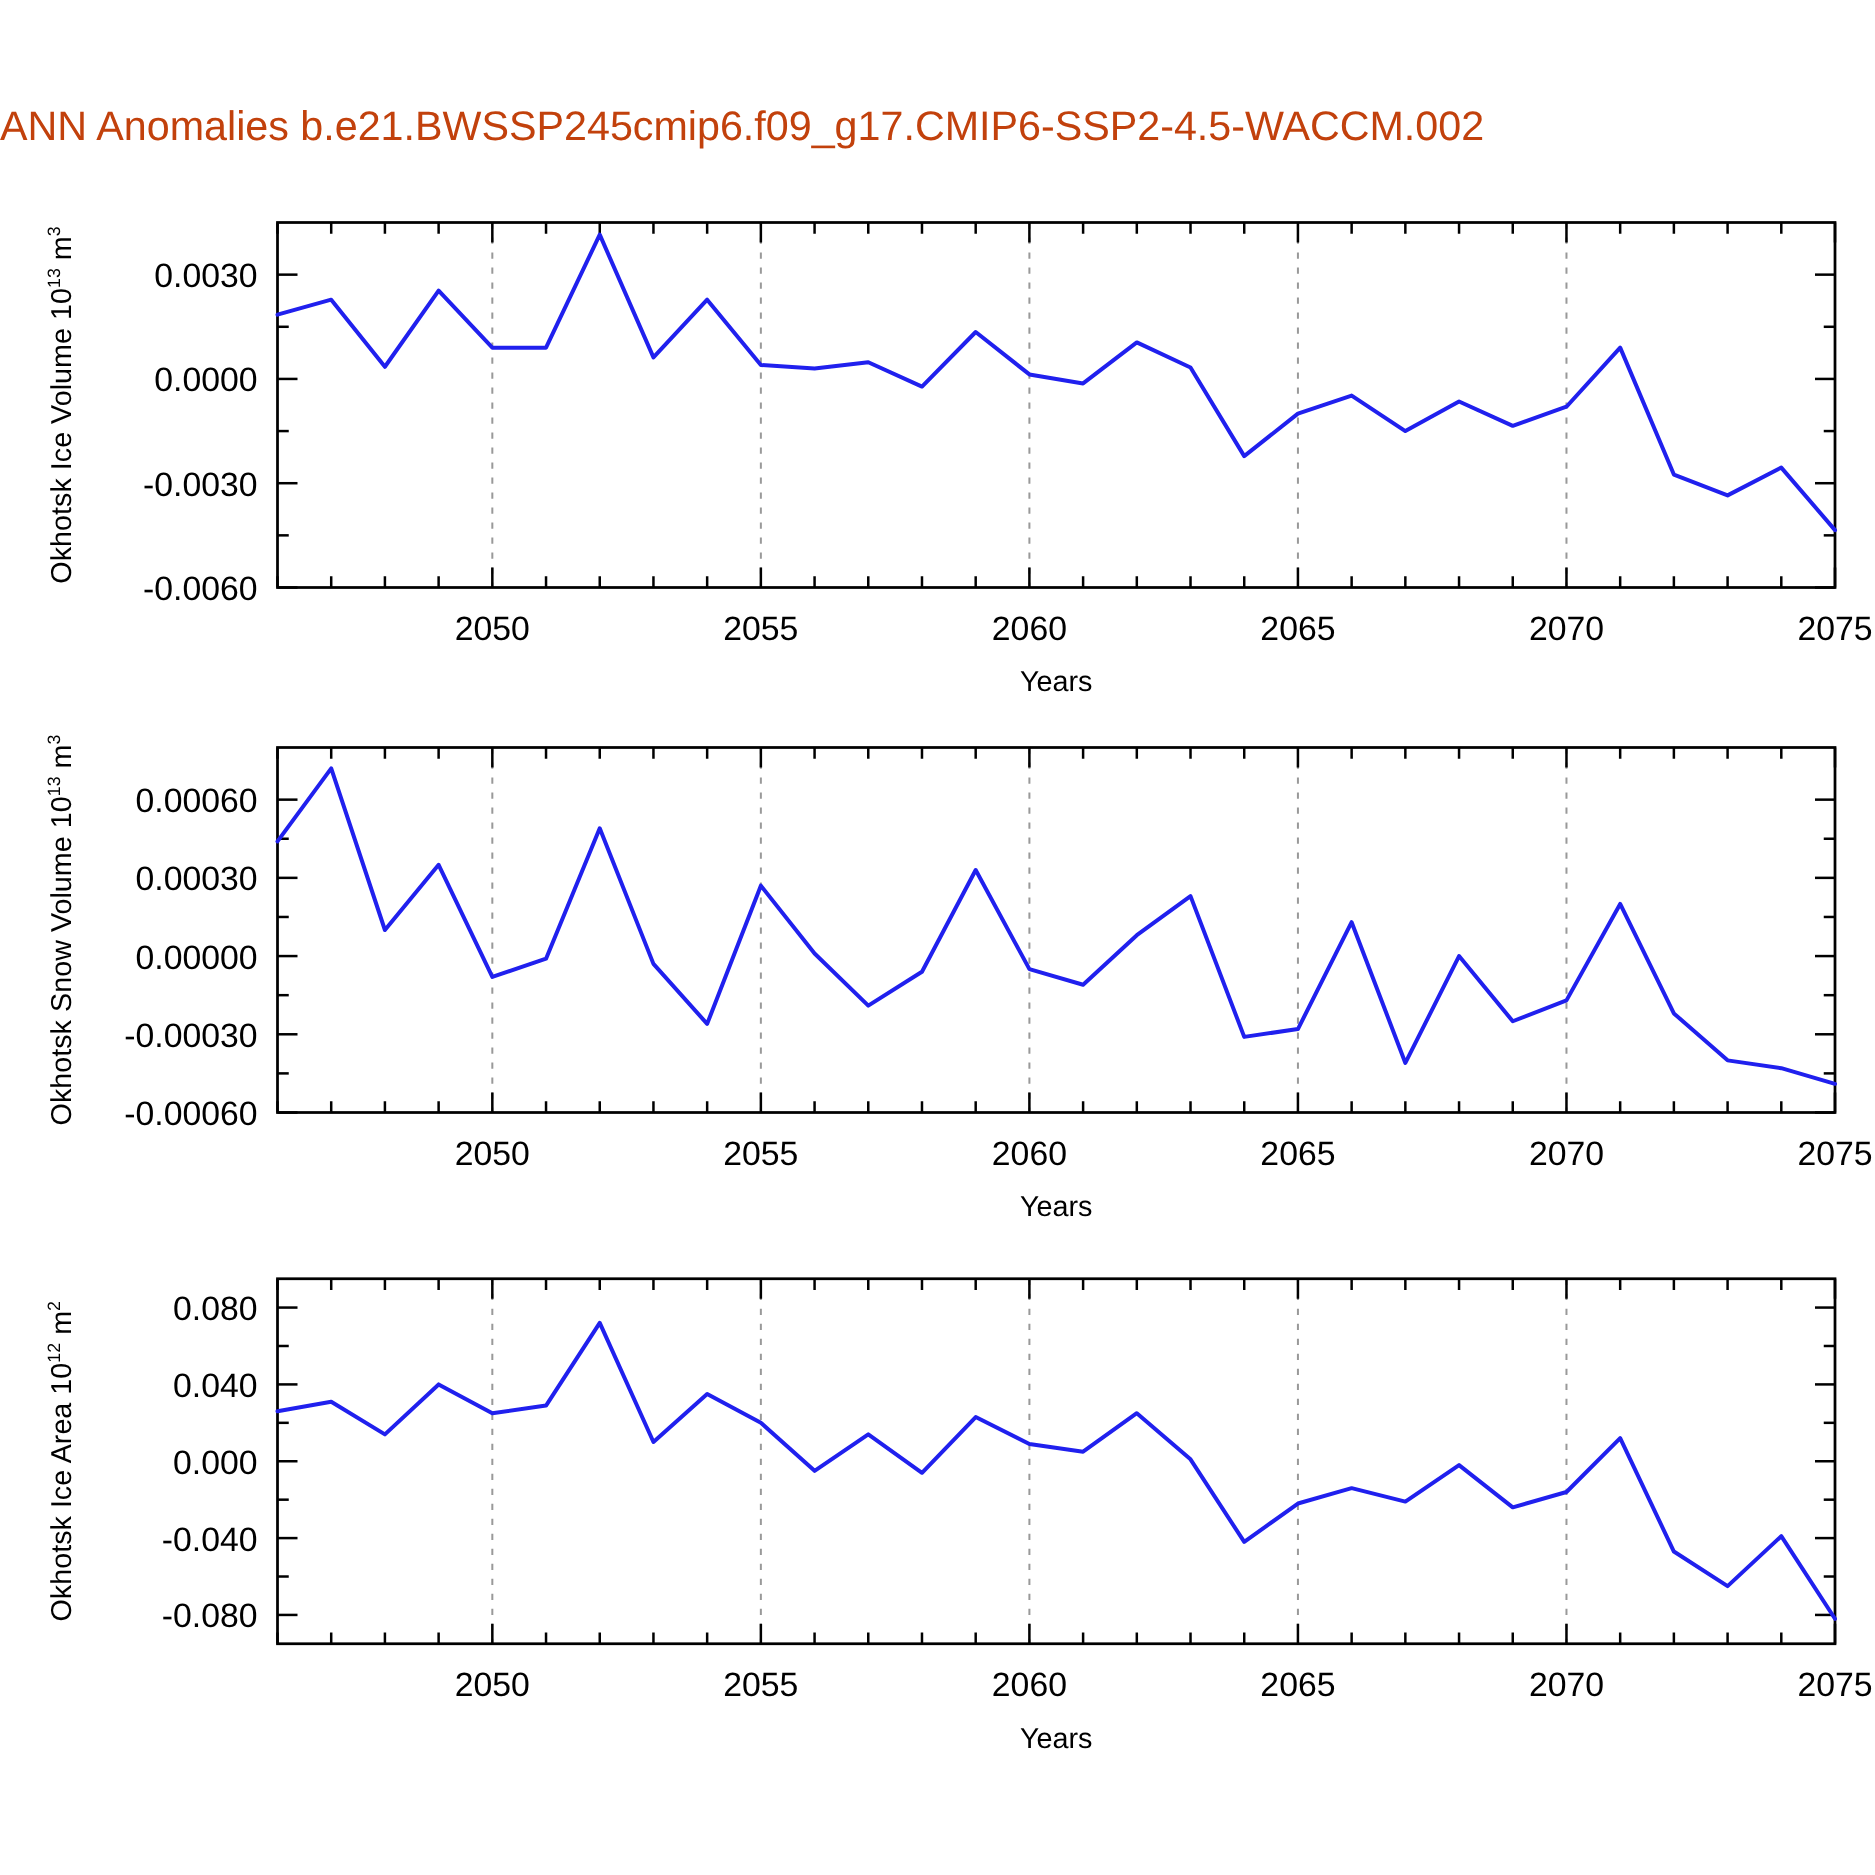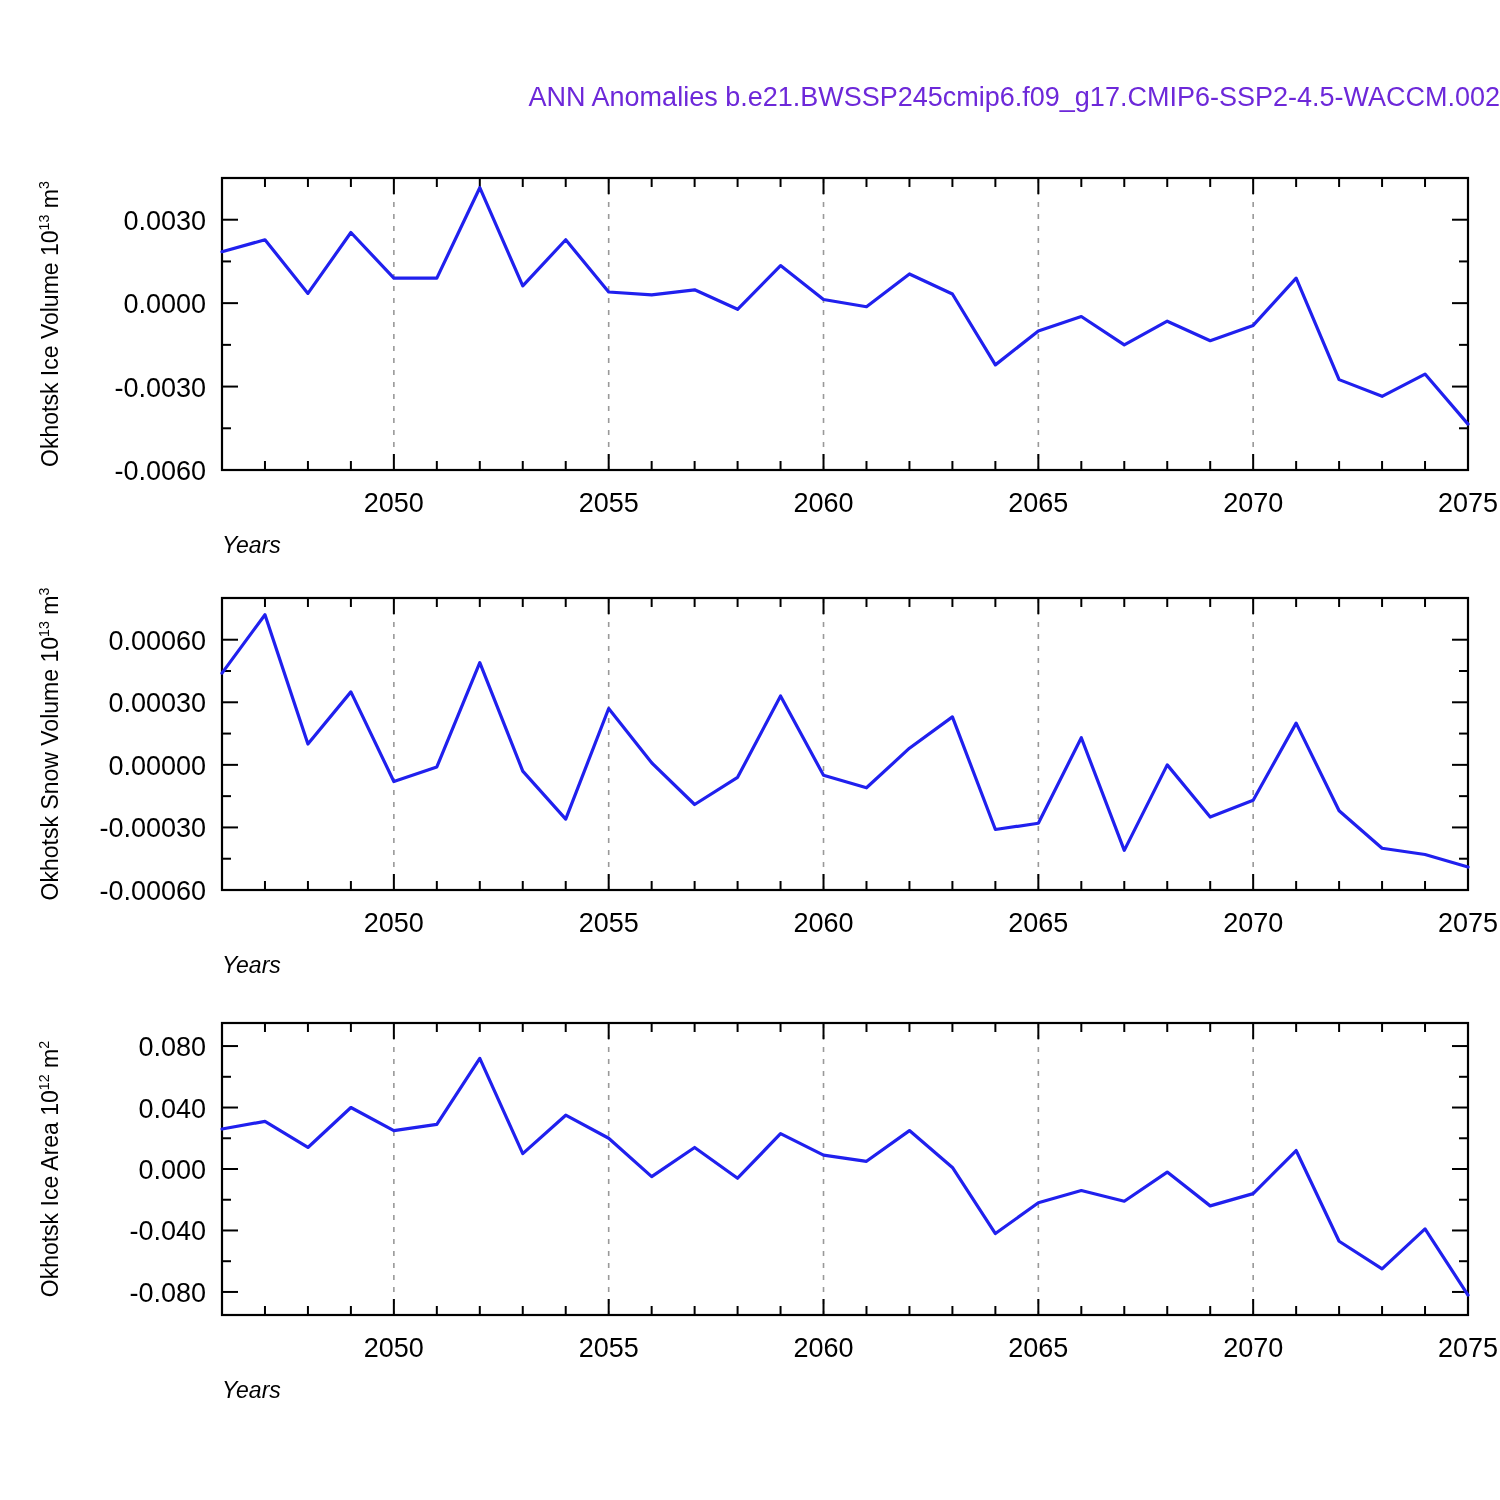--- a/index.html
+++ b/index.html
@@ -17,23 +17,23 @@
   #figure {
     position: relative;
     width: 1500px;
     height: 1500px;
   }
   .fig-title {
     position: absolute;
     left: 0;
     top: 82px;
     width: 1500px;
-    text-align: right;
-    font-size: 27px;
-    color: #6d28d9;
+    text-align: left;
+    font-size: 33px;
+    color: #c2410c;
     letter-spacing: 0px;
     white-space: nowrap;
   }
   .panel {
     position: absolute;
   }
   .plot-svg {
     display: block;
   }
   .ylabel {
@@ -44,22 +44,22 @@
     white-space: nowrap;
     text-align: center;
   }
   .ylabel sup {
     font-size: 0.62em;
     vertical-align: super;
   }
   .xlabel {
     position: absolute;
     font-size: 23px;
+    text-align: center;
     white-space: nowrap;
-    font-style: italic;
   }
   .tick-text {
     font-size: 27px;
     font-family: "Liberation Sans", sans-serif;
     fill: #000;
   }
 </style>
 </head>
 <body>
 

